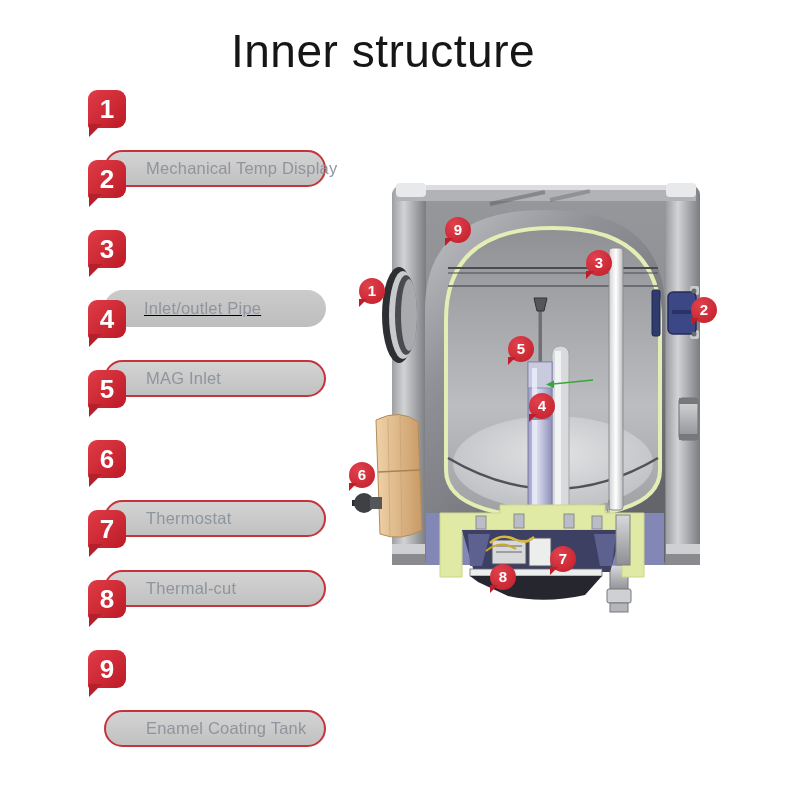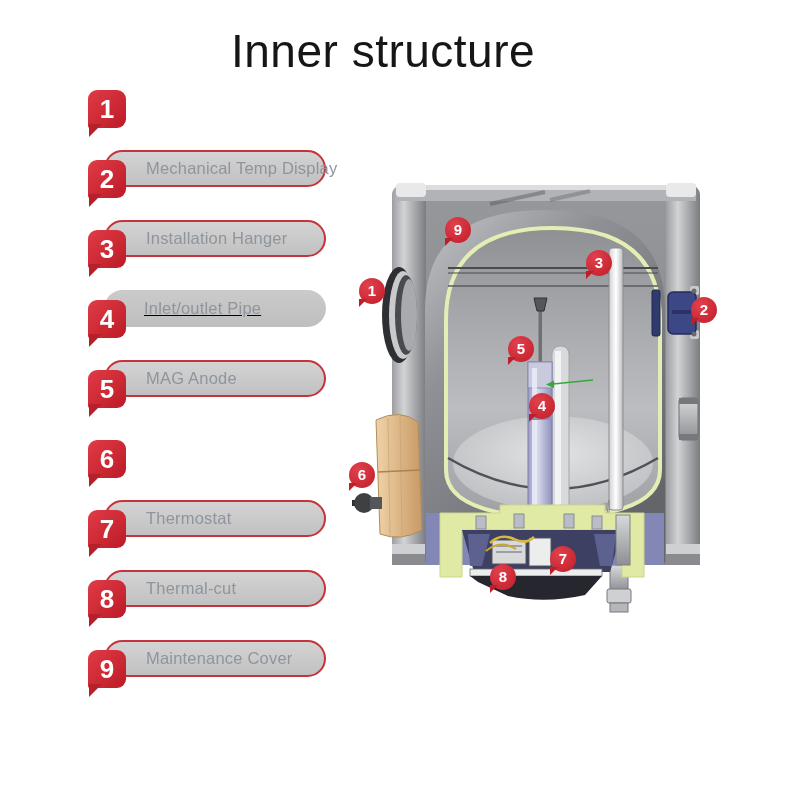--- a/index.html
+++ b/index.html
@@ -58,59 +58,56 @@
 <div class="title">Inner structure</div>
 
 <div class="legend">
   <div class="item" style="top:90px">
     <div class="pill">
         <span>Mechanical Temp Display</span>
       </div>
     <div class="badge"><span>1</span></div>
   </div>
   <div class="item" style="top:160px">
-    <div class="pill">
-        <span>Installation Hanger</span>
-      </div>
     <div class="badge"><span>2</span></div>
   </div>
   <div class="item" style="top:230px">
     <div class="pill no-border">
         <span>Inlet/outlet Pipe</span>
       </div>
     <div class="badge"><span>3</span></div>
   </div>
   <div class="item" style="top:300px">
     <div class="pill">
-        <span>MAG Anode</span>
+        <span>MAG Inlet</span>
       </div>
     <div class="badge"><span>4</span></div>
   </div>
   <div class="item" style="top:370px">
     <div class="badge"><span>5</span></div>
   </div>
   <div class="item" style="top:440px">
     <div class="pill">
         <span>Thermostat</span>
       </div>
     <div class="badge"><span>6</span></div>
   </div>
   <div class="item" style="top:510px">
     <div class="pill">
         <span>Thermal-cut</span>
       </div>
     <div class="badge"><span>7</span></div>
   </div>
   <div class="item" style="top:580px">
-    <div class="pill">
-        <span>Maintenance Cover</span>
-      </div>
     <div class="badge"><span>8</span></div>
   </div>
   <div class="item" style="top:650px">
+    <div class="pill">
+        <span>Enamel Coating Tank</span>
+      </div>
     <div class="badge"><span>9</span></div>
   </div>
 </div>
 
 <div class="illustration">
   <svg width="380" height="460" viewBox="0 0 380 460">
     <defs>
       <linearGradient id="gPillar" x1="0" y1="0" x2="1" y2="0">
         <stop offset="0" stop-color="#9d9ea2"></stop>
           <stop offset="0.35" stop-color="#d2d3d5"></stop>

